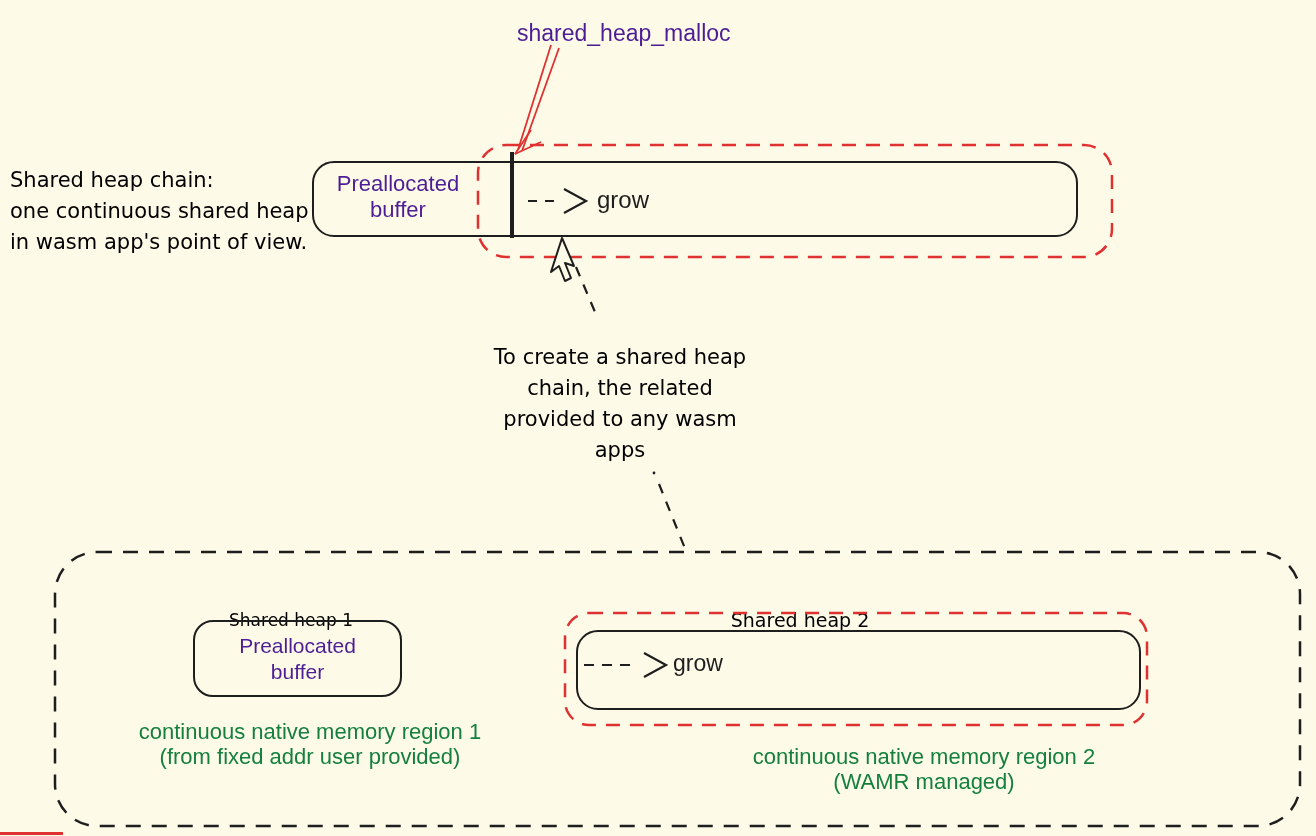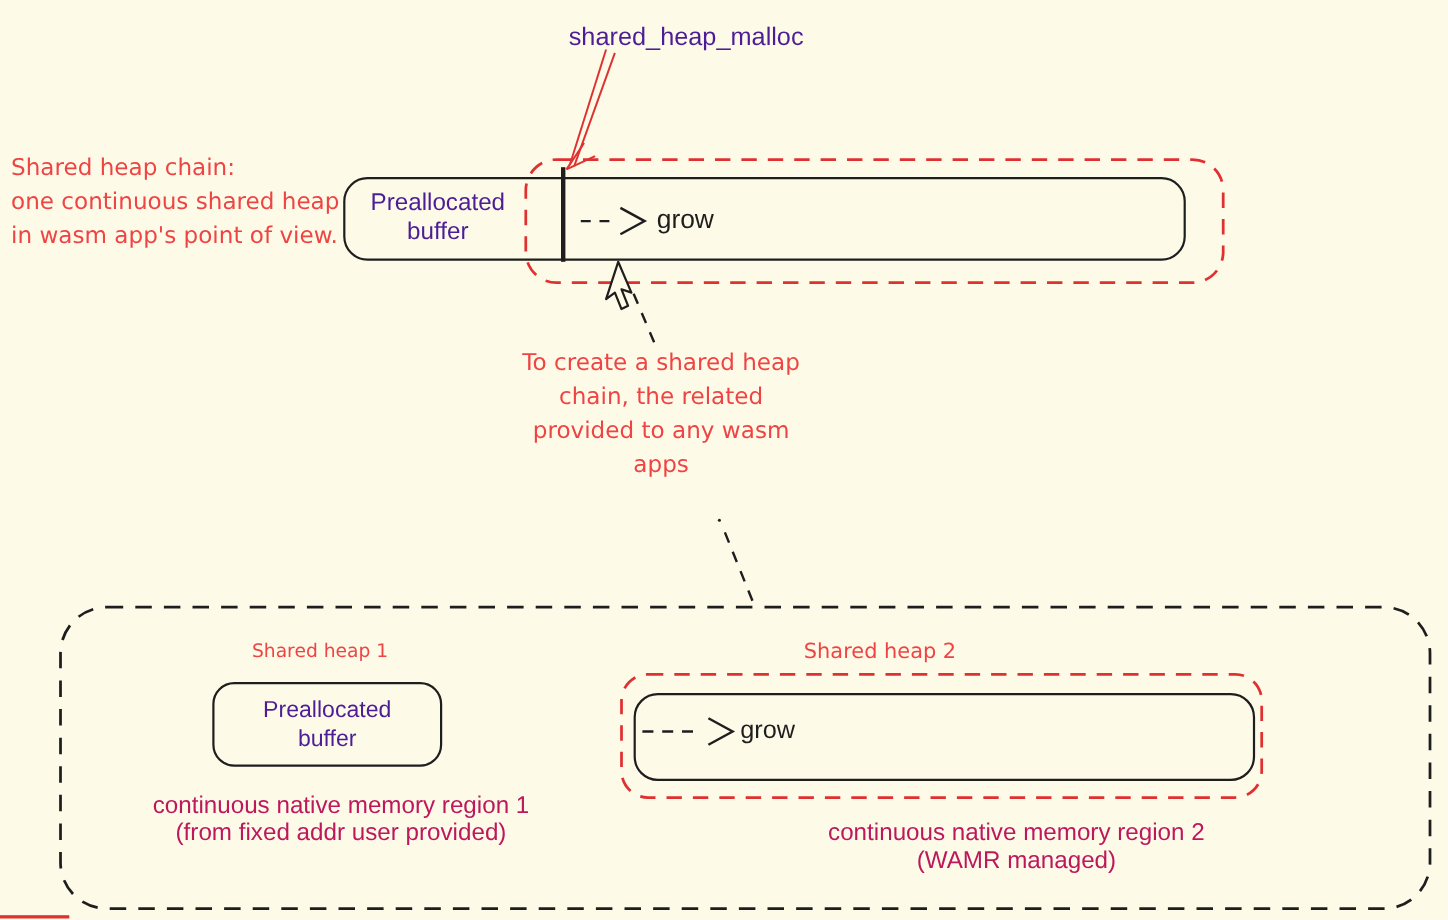--- a/index.html
+++ b/index.html
@@ -9,23 +9,24 @@
     background:#FDFAE8;
     overflow:hidden;
     font-family:"Liberation Sans", sans-serif;
     color:#1e1e1e;
   }
   .abs { position:absolute; }
 
   
   .note {
     font-family:"DejaVu Sans", sans-serif;
-    color:#ef4444;
+    color:#000000;
     font-size:21px;
     line-height:31px;
+    margin-top:28px;
   }
   .center { text-align:center; }
 
   
   .red-label {
     color:#4c1d95;
     font-family:"Liberation Sans", sans-serif;
   }
 
   
@@ -45,31 +46,31 @@
   .prealloc-top {
     left:314px; top:171px; width:168px;
     font-size:22px; line-height:26px;
   }
 
   .divider { left:510px; top:152px; width:4px; height:86px; background:#1e1e1e; }
 
   .grow-top   { left:597px; top:186px; font-size:24px; color:#1e1e1e; }
   .grow-bottom{ left:673px; top:650px; font-size:23px; color:#1e1e1e; }
 
-  .mid-note { left:472px; top:314px; width:258px; font-size:21px; line-height:31px;text-align:center; }
+  .mid-note { left:491px; top:314px; width:258px; font-size:21px; line-height:31px;text-align:center; }
 
   .heap1-title { left:160px; top:577px; width:262px; font-size:17px; }
   .heap2-title { left:680px; top:577px; width:240px; font-size:19px; }
 
   .heap1-box { left:193px; top:620px; width:209px; height:77px; border-radius:20px; }
   .heap1-box-text { width:100%; margin-top:11px; font-size:21px; line-height:26px; text-align:center; }
 
   .caption {
     font-family:"Liberation Sans", sans-serif;
-    color:#be185d;
+    color:#15803d;
     font-size:22px; line-height:25px;
     text-align:center;
   }
   .caption1 { left:110px; top:719px; width:400px; }
   .caption2 { left:724px; top:744px; width:400px; }
 
   .heap2-inner { left:576px; top:630px; width:565px; height:80px; border-radius:22px; }
 
   .red-edge-fragment { left:0; top:832px; width:63px; height:3px; background:#e03131; }
 

